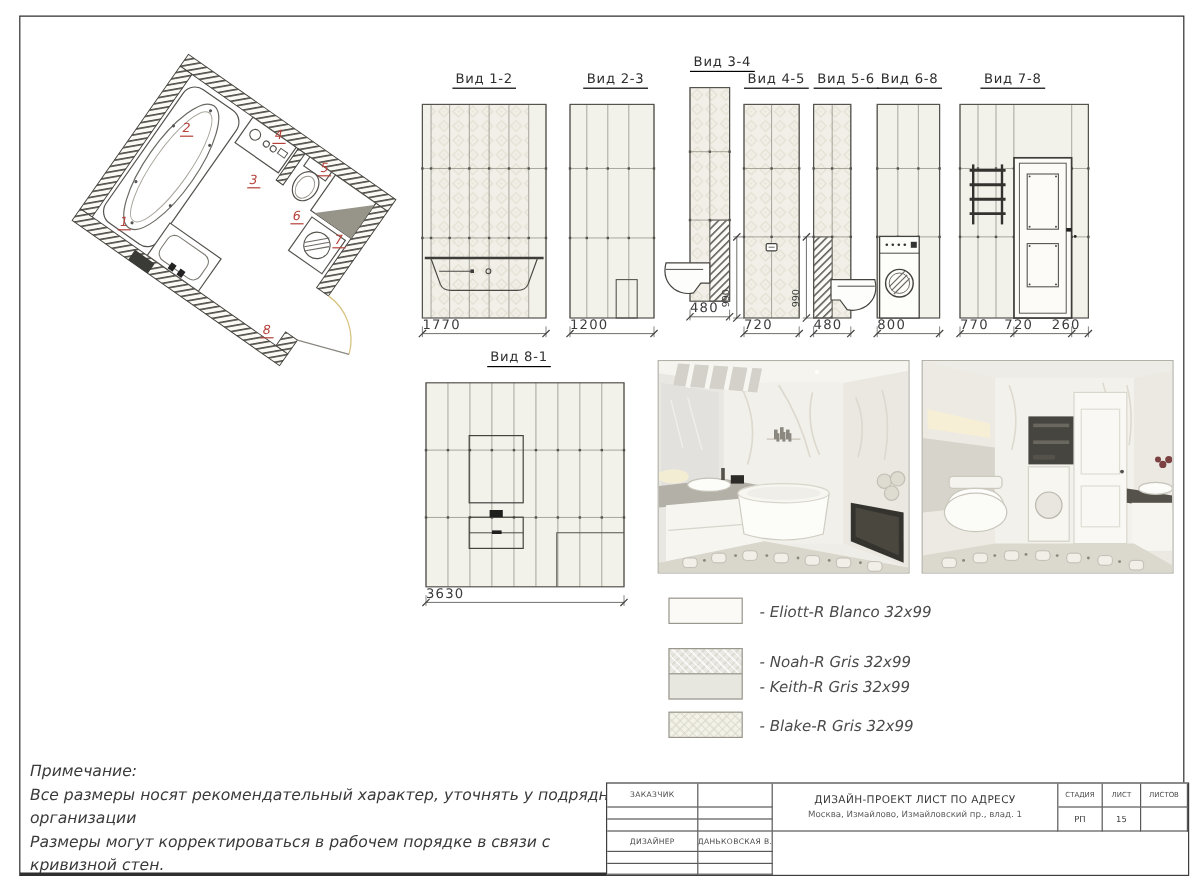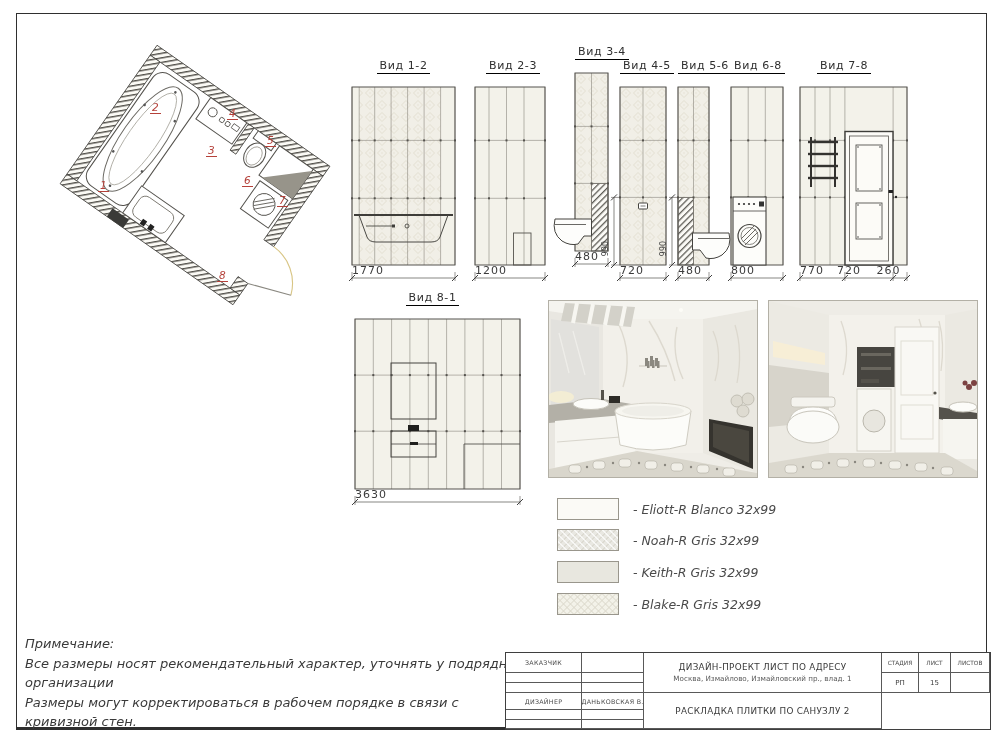--- a/index.html
+++ b/index.html
@@ -703,21 +703,21 @@
         <circle cx="164" cy="167" r="1.2"></circle>
       </g>
 </svg>
   </div>
 
 <div id="legend">
   <div class="legend-item" style="top:0">
     <span class="sw sw-blanco"></span>
     <span class="legend-label">- Eliott-R Blanco 32x99</span>
   </div>
-  <div class="legend-item" style="top:31px">
+  <div class="legend-item" style="top:42px">
     <span class="sw sw-noah"></span>
     <span class="legend-label">- Noah-R Gris 32x99</span>
   </div>
   <div class="legend-item" style="top:63px">
     <span class="sw sw-keith"></span>
     <span class="legend-label">- Keith-R Gris 32x99</span>
   </div>
   <div class="legend-item" style="top:95px">
     <span class="sw sw-blake"></span>
     <span class="legend-label">- Blake-R Gris 32x99</span>
@@ -748,23 +748,20 @@
     </div>
   <div class="tbc" style="grid-area:5/1"></div>
   <div class="tbc" style="grid-area:5/2"></div>
   <div class="tbc" style="grid-area:6/1"></div>
   <div class="tbc" style="grid-area:6/2"></div>
 
   <div class="tbc" style="grid-area:1/3/4/4">
     <span class="tb-title1">ДИЗАЙН-ПРОЕКТ ЛИСТ ПО АДРЕСУ</span>
     <span class="tb-title2">Москва, Измайлово, Измайловский пр., влад. 1</span>
   </div>
-  <div class="tbc" style="grid-area:4/3/7/4">
-    <span class="tb-title1">РАСКЛАДКА ПЛИТКИ ПО САНУЗЛУ 2</span>
-  </div>
 
   <div class="tbc" style="grid-area:1/4">
       <span class="tb-head">СТАДИЯ</span>
     </div>
   <div class="tbc" style="grid-area:1/5">
       <span class="tb-head">ЛИСТ</span>
     </div>
   <div class="tbc" style="grid-area:1/6">
       <span class="tb-head">ЛИСТОВ</span>
     </div>

